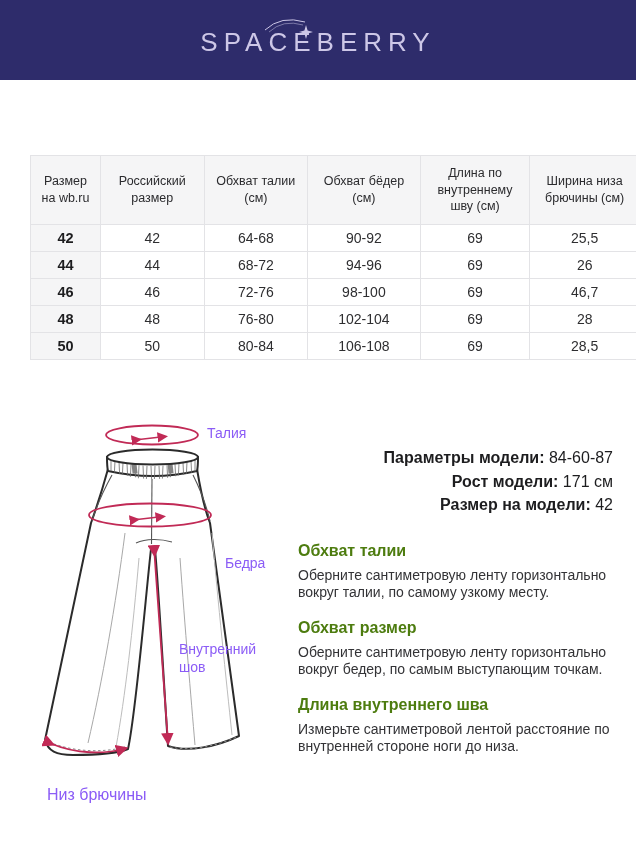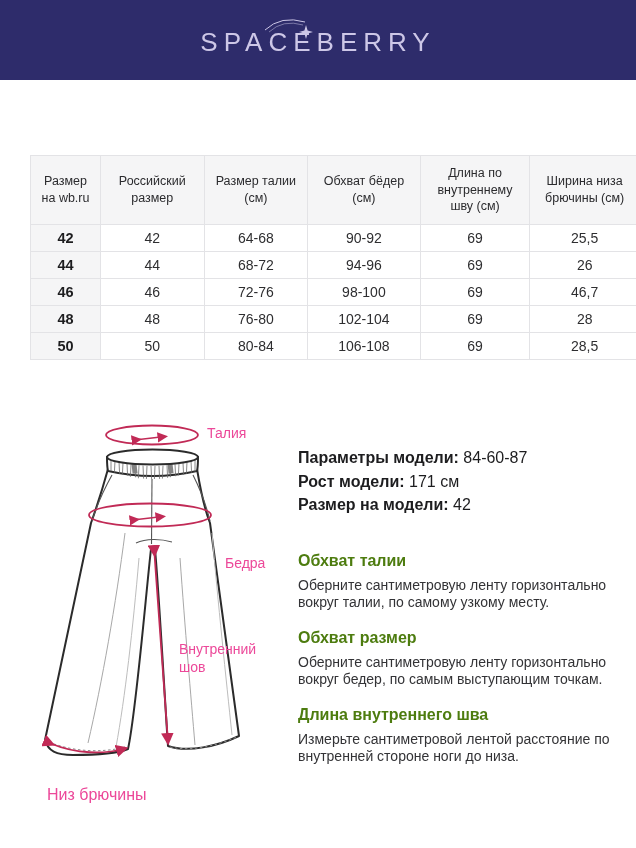--- a/index.html
+++ b/index.html
@@ -18,26 +18,26 @@
     table-layout:fixed; }
   .size-table th, .size-table td { border:1px solid #e3e3e6; text-align:center; vertical-align:middle; }
   .size-table th { background:#f5f5f6; font-weight:400; font-size:12.5px; line-height:1.32;
     color:#2b2b2e; padding:9px 5px; height:60px; }
   .size-table td { font-size:14px; color:#2e2e30; height:27px; padding:2px 4px; background:#fff; }
   .size-table td.first-col { background:#f5f5f6; font-weight:700; font-size:14.5px; color:#1d1d1f; }
 
   
   .diagram { position:absolute; left:28px; top:413px; width:262px; height:405px; }
   .diagram svg { position:absolute; left:0; top:0; }
-  .diag-label { position:absolute; font-size:14px; color:#ec4899; line-height:1.25; }
+  .diag-label { position:absolute; font-size:14px; color:#8b5cf6; line-height:1.25; }
   .diag-label.hem { font-size:16px; }
 
   
   .info-col { position:absolute; left:298px; top:446px; width:315px; }
-  .model-info { margin-bottom:34px; }
+  .model-info { margin-bottom:24px;text-align:right; }
   .model-info p { font-size:16px; line-height:23.5px; color:#1d1d1f; }
   .model-info .lbl { font-weight:700; }
   .guide-section h3 { font-size:16px; font-weight:700; color:#4d7c0f; margin-bottom:6px; line-height:20px; }
   .guide-section p { font-size:14px; line-height:17px; color:#333336; }
   .guide-section + .guide-section { margin-top:17px; }
 </style>
 </head>
 <body>
 
 <div class="page">
@@ -57,21 +57,21 @@
         <col style="width:17%">
         <col style="width:17%">
       <col style="width:18.5%">
         <col style="width:18%">
         <col style="width:18%">
     </colgroup>
     <thead>
       <tr>
         <th>Размер на wb.ru</th>
         <th>Российский размер</th>
-        <th>Размер талии (см)</th>
+        <th>Обхват талии (см)</th>
         <th>Обхват бёдер (см)</th>
         <th>Длина по внутреннему шву (см)</th>
         <th>Ширина низа брючины (см)</th>
       </tr>
     </thead>
     <tbody id="size-rows">
         <tr>
           <td class="first-col">42</td>
           <td>42</td>
           <td>64-68</td>

